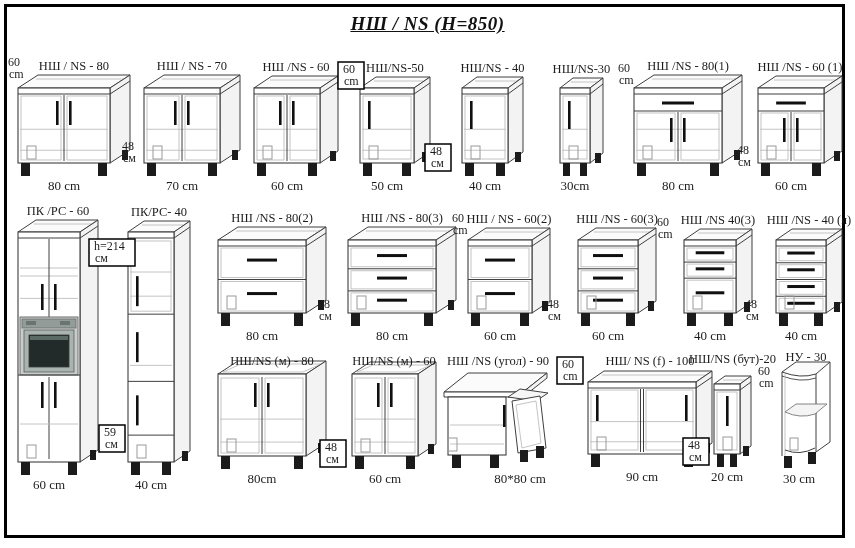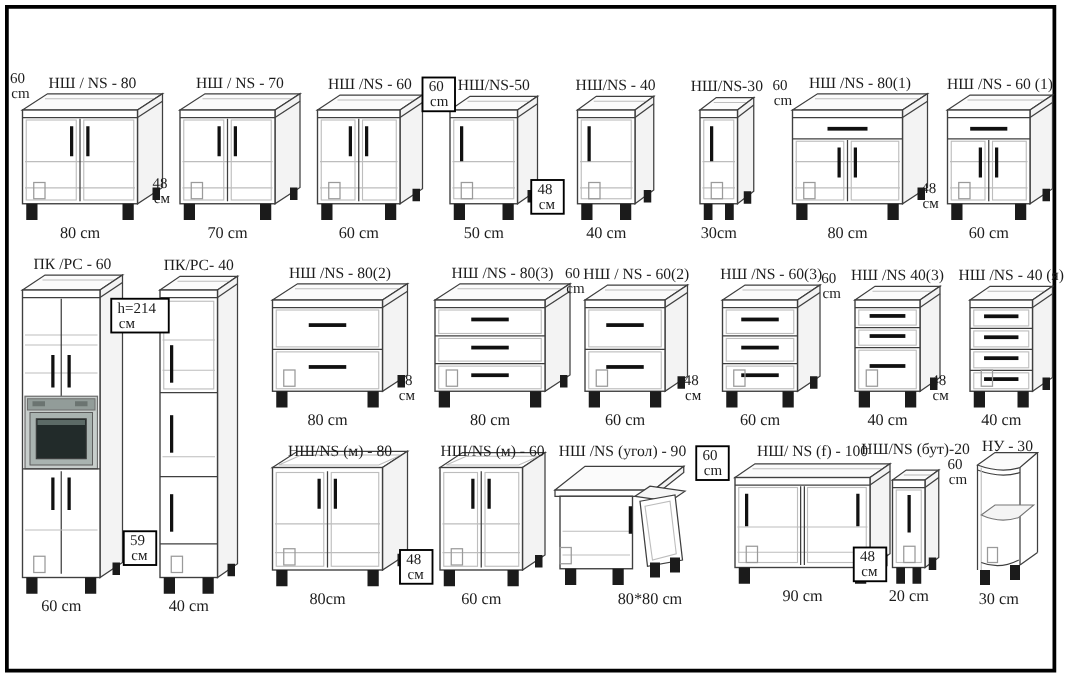--- a/index.html
+++ b/index.html
@@ -10,20 +10,21 @@
   .title{position:absolute;left:0;top:13px;width:100%;text-align:center;
          font-size:19px;font-weight:bold;font-style:italic;text-decoration:underline;
          color:#111;letter-spacing:0.5px;}
   svg text{font-family:"Liberation Serif", serif;fill:#1c1c1c;}
 </style>
 </head>
 <body>
 
 <div class="page">
   <div class="frame"></div>
+  <div class="title">НШ / NS  (H=850)</div>
   <svg id="canvas" width="855" height="548" viewBox="0 0 855 548" style="position:absolute;left:0;top:0;">
       <g>
         <polygon points="18,88 38,75 130,75 110,88" fill="#fbfbfb" stroke="#3f3f3f" stroke-width="1"></polygon>
         <line x1="36" y1="79" x2="124" y2="79" stroke="#bdbdbd" stroke-width="0.9"></line>
         <polygon points="110,88 130,75 130,150 110,163" fill="#f3f3f3" stroke="#3f3f3f" stroke-width="1"></polygon>
         <rect x="18" y="88" width="92" height="75" fill="#ffffff" stroke="#3f3f3f" stroke-width="1.1"></rect>
         <line x1="18" y1="94" x2="110" y2="94" stroke="#3f3f3f" stroke-width="1"></line>
         <line x1="110" y1="94" x2="130" y2="81" stroke="#3f3f3f" stroke-width="1"></line>
         <rect x="21" y="163" width="9" height="13" fill="#1b1b1b" stroke="none" stroke-width="1"></rect>
         <rect x="98" y="163" width="9" height="13" fill="#1b1b1b" stroke="none" stroke-width="1"></rect>

